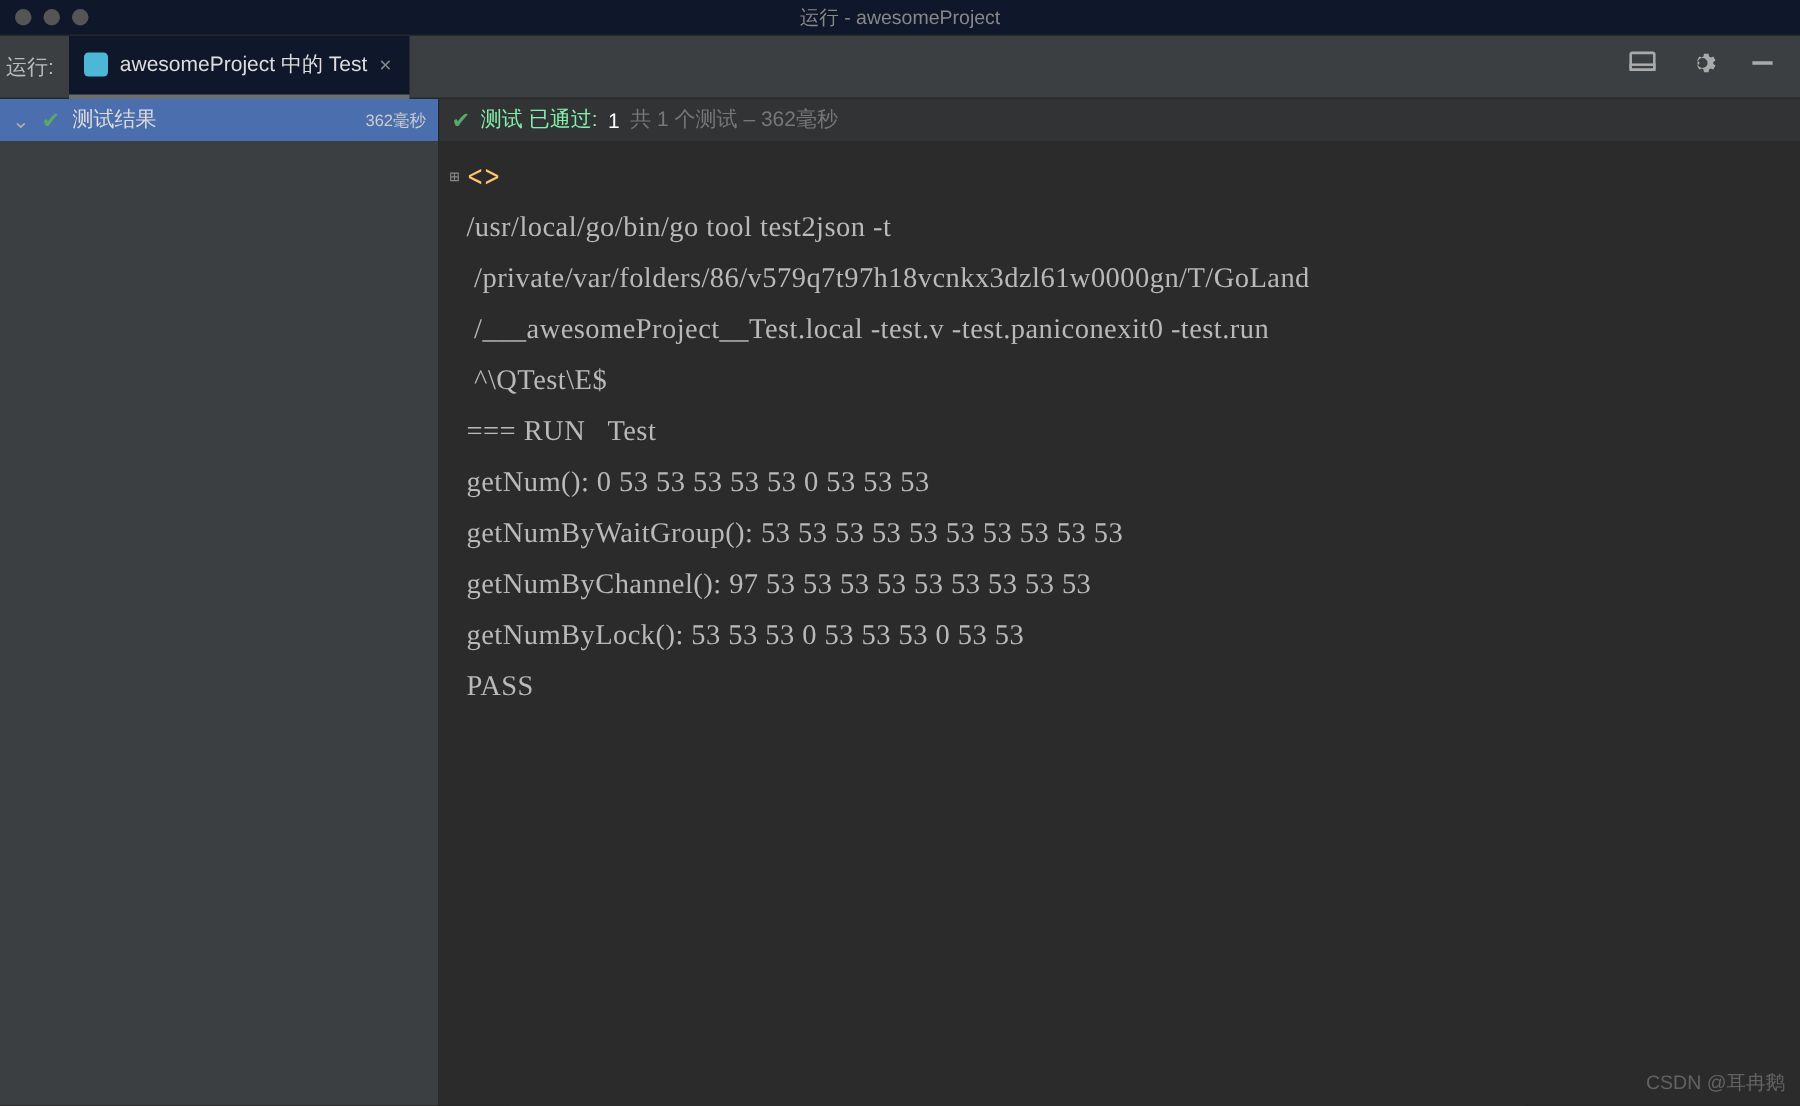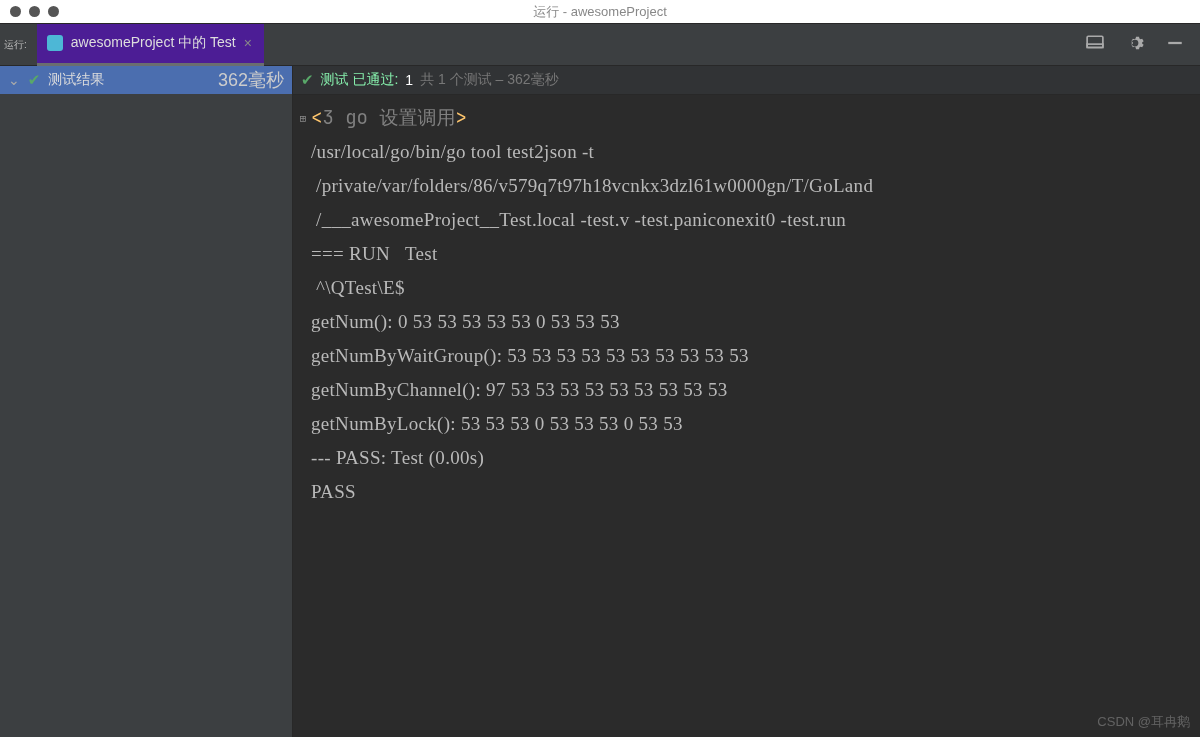--- a/index.html
+++ b/index.html
@@ -7,21 +7,21 @@
       font-family: -apple-system, "Helvetica Neue", Arial, sans-serif;
       background: #2b2b2b;
       color: #bbbbbb;
       width: 1200px;
       height: 737px;
       overflow: hidden;
       position: relative;
     }
     .titlebar {
       height: 24px;
-      background: #ffffff;
+      background: #0f172a;
       display: flex;
       align-items: center;
       position: relative;
       border-bottom: 1px solid #282828;
     }
     .traffic-lights {
       display: flex;
       gap: 8px;
       padding-left: 10px;
     }
@@ -37,30 +37,30 @@
     }
     .toolbar {
       height: 42px;
       background: #3c3f41;
       display: flex;
       align-items: center;
       padding-left: 4px;
       border-bottom: 1px solid #282828;
     }
     .run-label {
-      font-size: 10px;
+      font-size: 14px;
       color: #bbbbbb;
       padding-right: 10px;
     }
     .tab {
       display: flex;
       align-items: center;
       height: 42px;
       padding: 0 12px 0 10px;
-      background: #4c1d95;
+      background: #0f172a;
       border-bottom: 3px solid #6a6e70;
       gap: 8px;
     }
     .tab-icon {
       width: 16px; height: 16px;
       background: #4db7d6;
       border-radius: 3px;
       position: relative;
     }
     .tab-label { font-size: 14px; color: #ddd; }
@@ -89,21 +89,21 @@
       display: flex;
       align-items: center;
       padding: 0 8px;
       gap: 8px;
       font-size: 14px;
       color: #ddd;
     }
     .chevron { color: #aaa; }
     .check { color: #59a869; font-size: 15px; }
     .tree-label { flex: 1; font-family: Liberation Serif, serif; }
-    .tree-time { color: #ccc; font-size: 18px; }
+    .tree-time { color: #ccc; font-size: 11px; }
     .status-bar {
       height: 29px;
       display: flex;
       align-items: center;
       padding-left: 8px;
       gap: 7px;
       font-size: 14px;
       color: #bbb;
       border-bottom: 1px solid #282828;
       background: #313335;
@@ -213,34 +213,32 @@
     <div class="status-bar">
       <span class="check">✔</span>
       <span class="status-pass">测试 已通过: </span>
       <span class="status-n">1</span>
       <span class="status-muted">共 1 个测试 – 362毫秒</span>
     </div>
     <div class="console">
       <div class="fold-line">
         <span class="fold-gutter">⊞</span>
         <span class="fold-lt">&lt;</span>
-          <span class="fold-content"><span>3</span> <span>go 设置调用</span></span>
           <span class="fold-gt">&gt;</span>
       </div>
       <div id="console-lines">
           <div class="console-line">/usr/local/go/bin/go tool test2json -t</div>
           <div class="console-line"> /private/var/folders/86/v579q7t97h18vcnkx3dzl61w0000gn/T/GoLand</div>
           <div class="console-line"> /___awesomeProject__Test.local -test.v -test.paniconexit0 -test.run</div>
+          <div class="console-line"> ^\QTest\E$</div>
           <div class="console-line">=== RUN   Test</div>
-          <div class="console-line"> ^\QTest\E$</div>
           <div class="console-line">getNum(): 0 53 53 53 53 53 0 53 53 53</div>
           <div class="console-line">getNumByWaitGroup(): 53 53 53 53 53 53 53 53 53 53</div>
           <div class="console-line">getNumByChannel(): 97 53 53 53 53 53 53 53 53 53</div>
           <div class="console-line">getNumByLock(): 53 53 53 0 53 53 53 0 53 53</div>
-          <div class="console-line">--- PASS: Test (0.00s)</div>
           <div class="console-line">PASS</div>
           <div class="console-line"></div>
         </div>
     </div>
   </div>
 </div>
 
 <div class="watermark">CSDN @耳冉鹅</div>
 
 </body></html>

